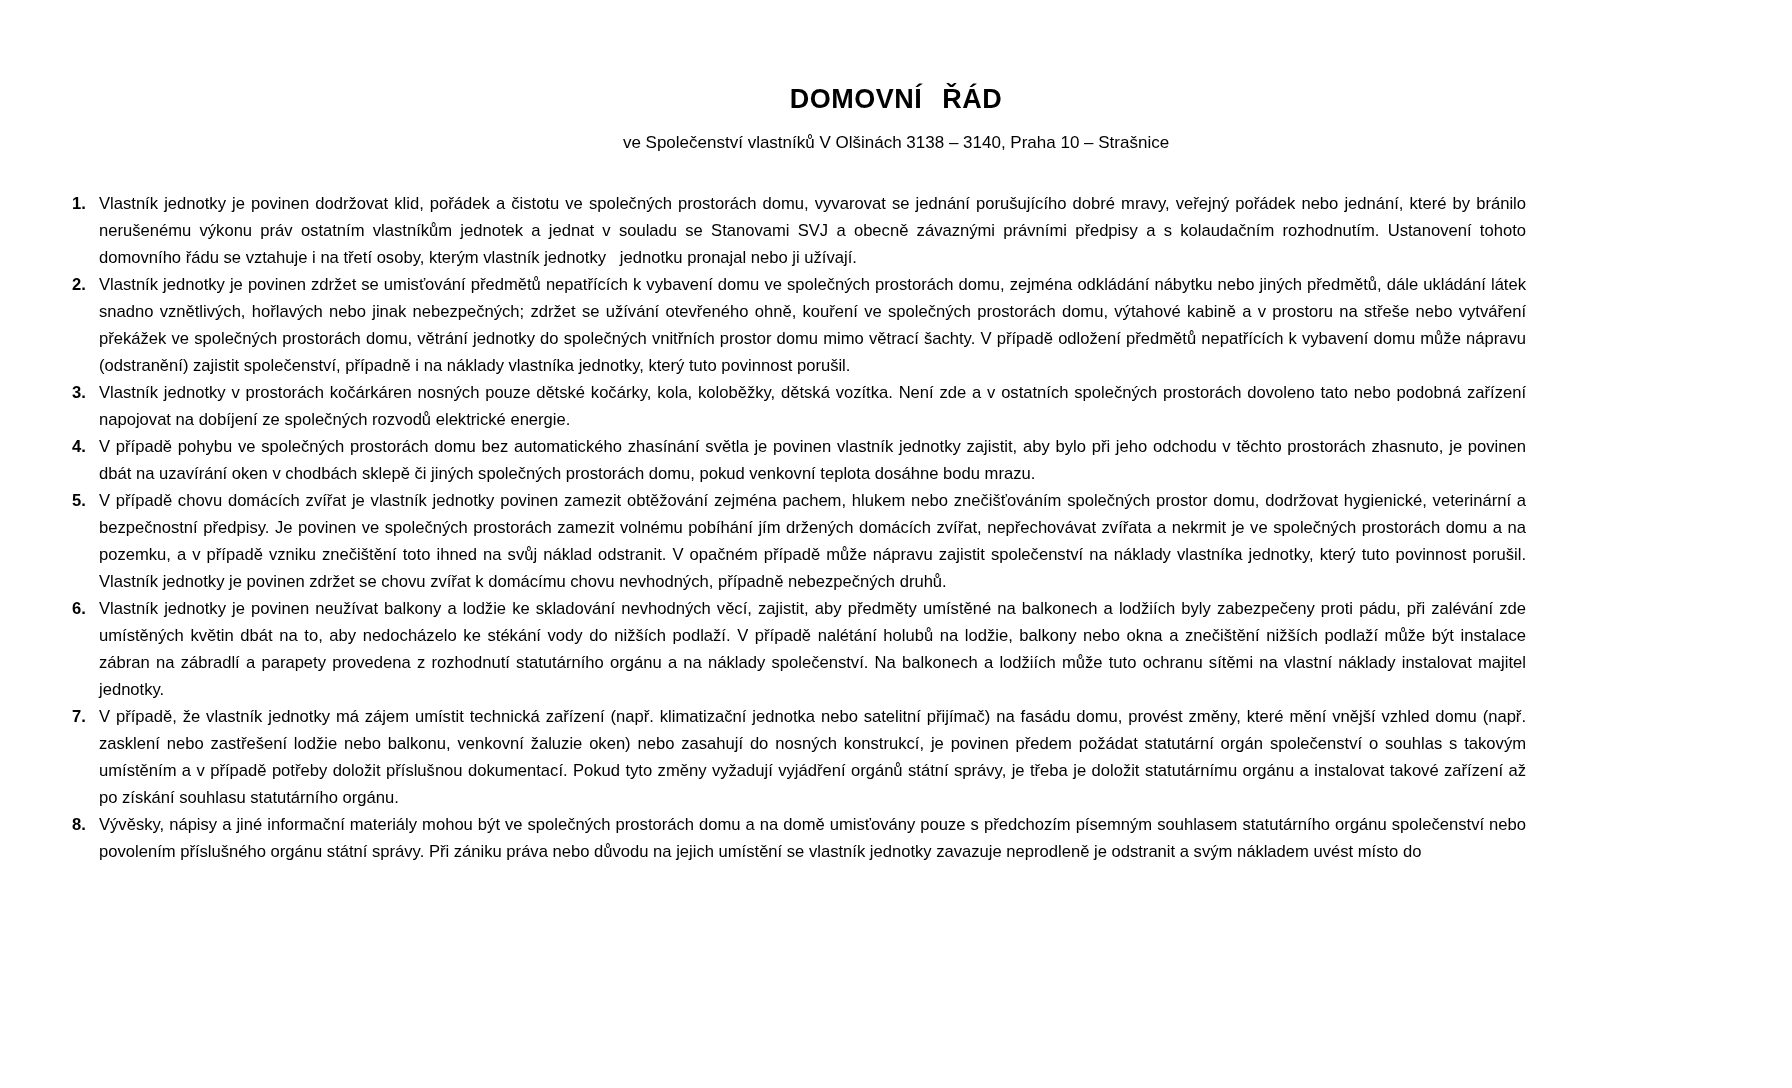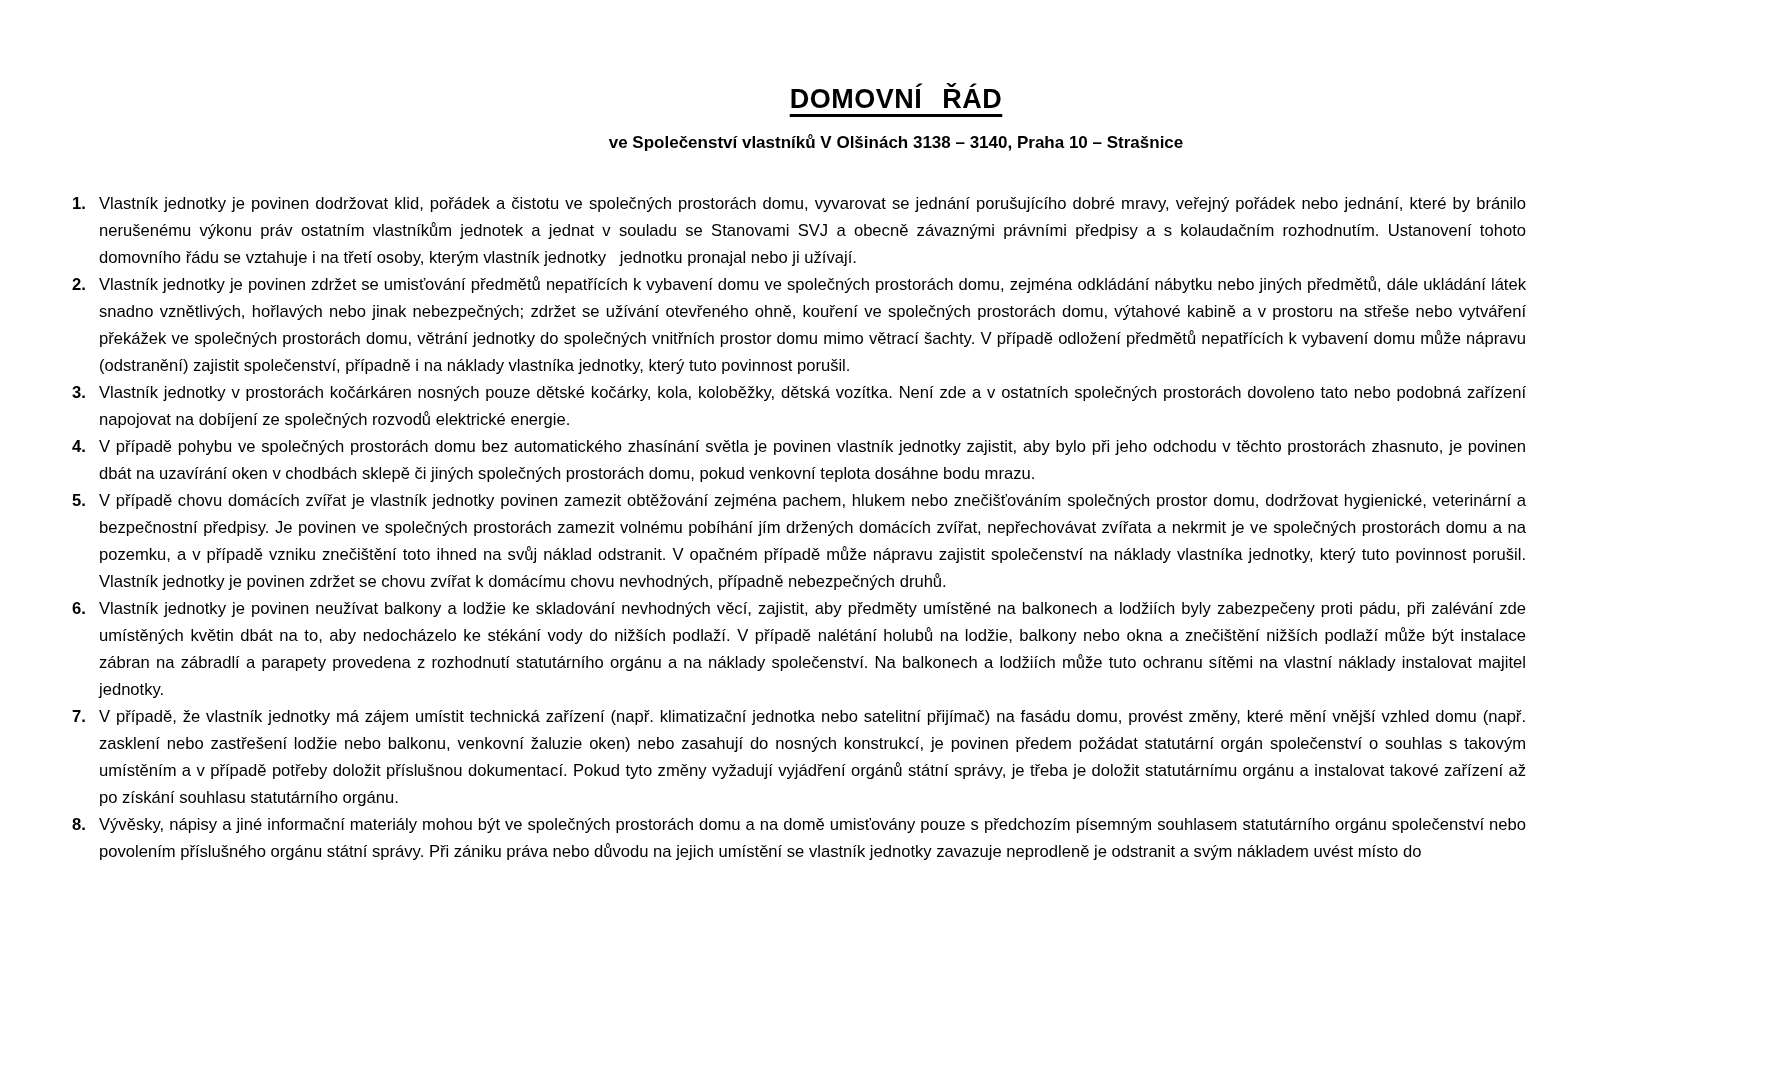--- a/index.html
+++ b/index.html
@@ -20,30 +20,28 @@
     background: #ffffff;
   }
   .doc-title {
     text-align: center;
     padding-top: 84px;
     font-size: 27px;
     font-weight: bold;
     letter-spacing: 0.5px;
   }
   .doc-title .title-text {
-    text-decoration: underline;
     text-decoration-thickness: 2.5px;
     text-underline-offset: 6px;
     word-spacing: 12px;
   }
   .doc-subtitle {
     text-align: center;
     margin-top: 18px;
     font-size: 17px;
-    font-weight: bold;
   }
   .rules {
     margin: 37px 0 0 72px;
     width: 1454px;
   }
   .rule {
     display: flex;
     font-size: 16.6px;
     line-height: 27px;
   }

